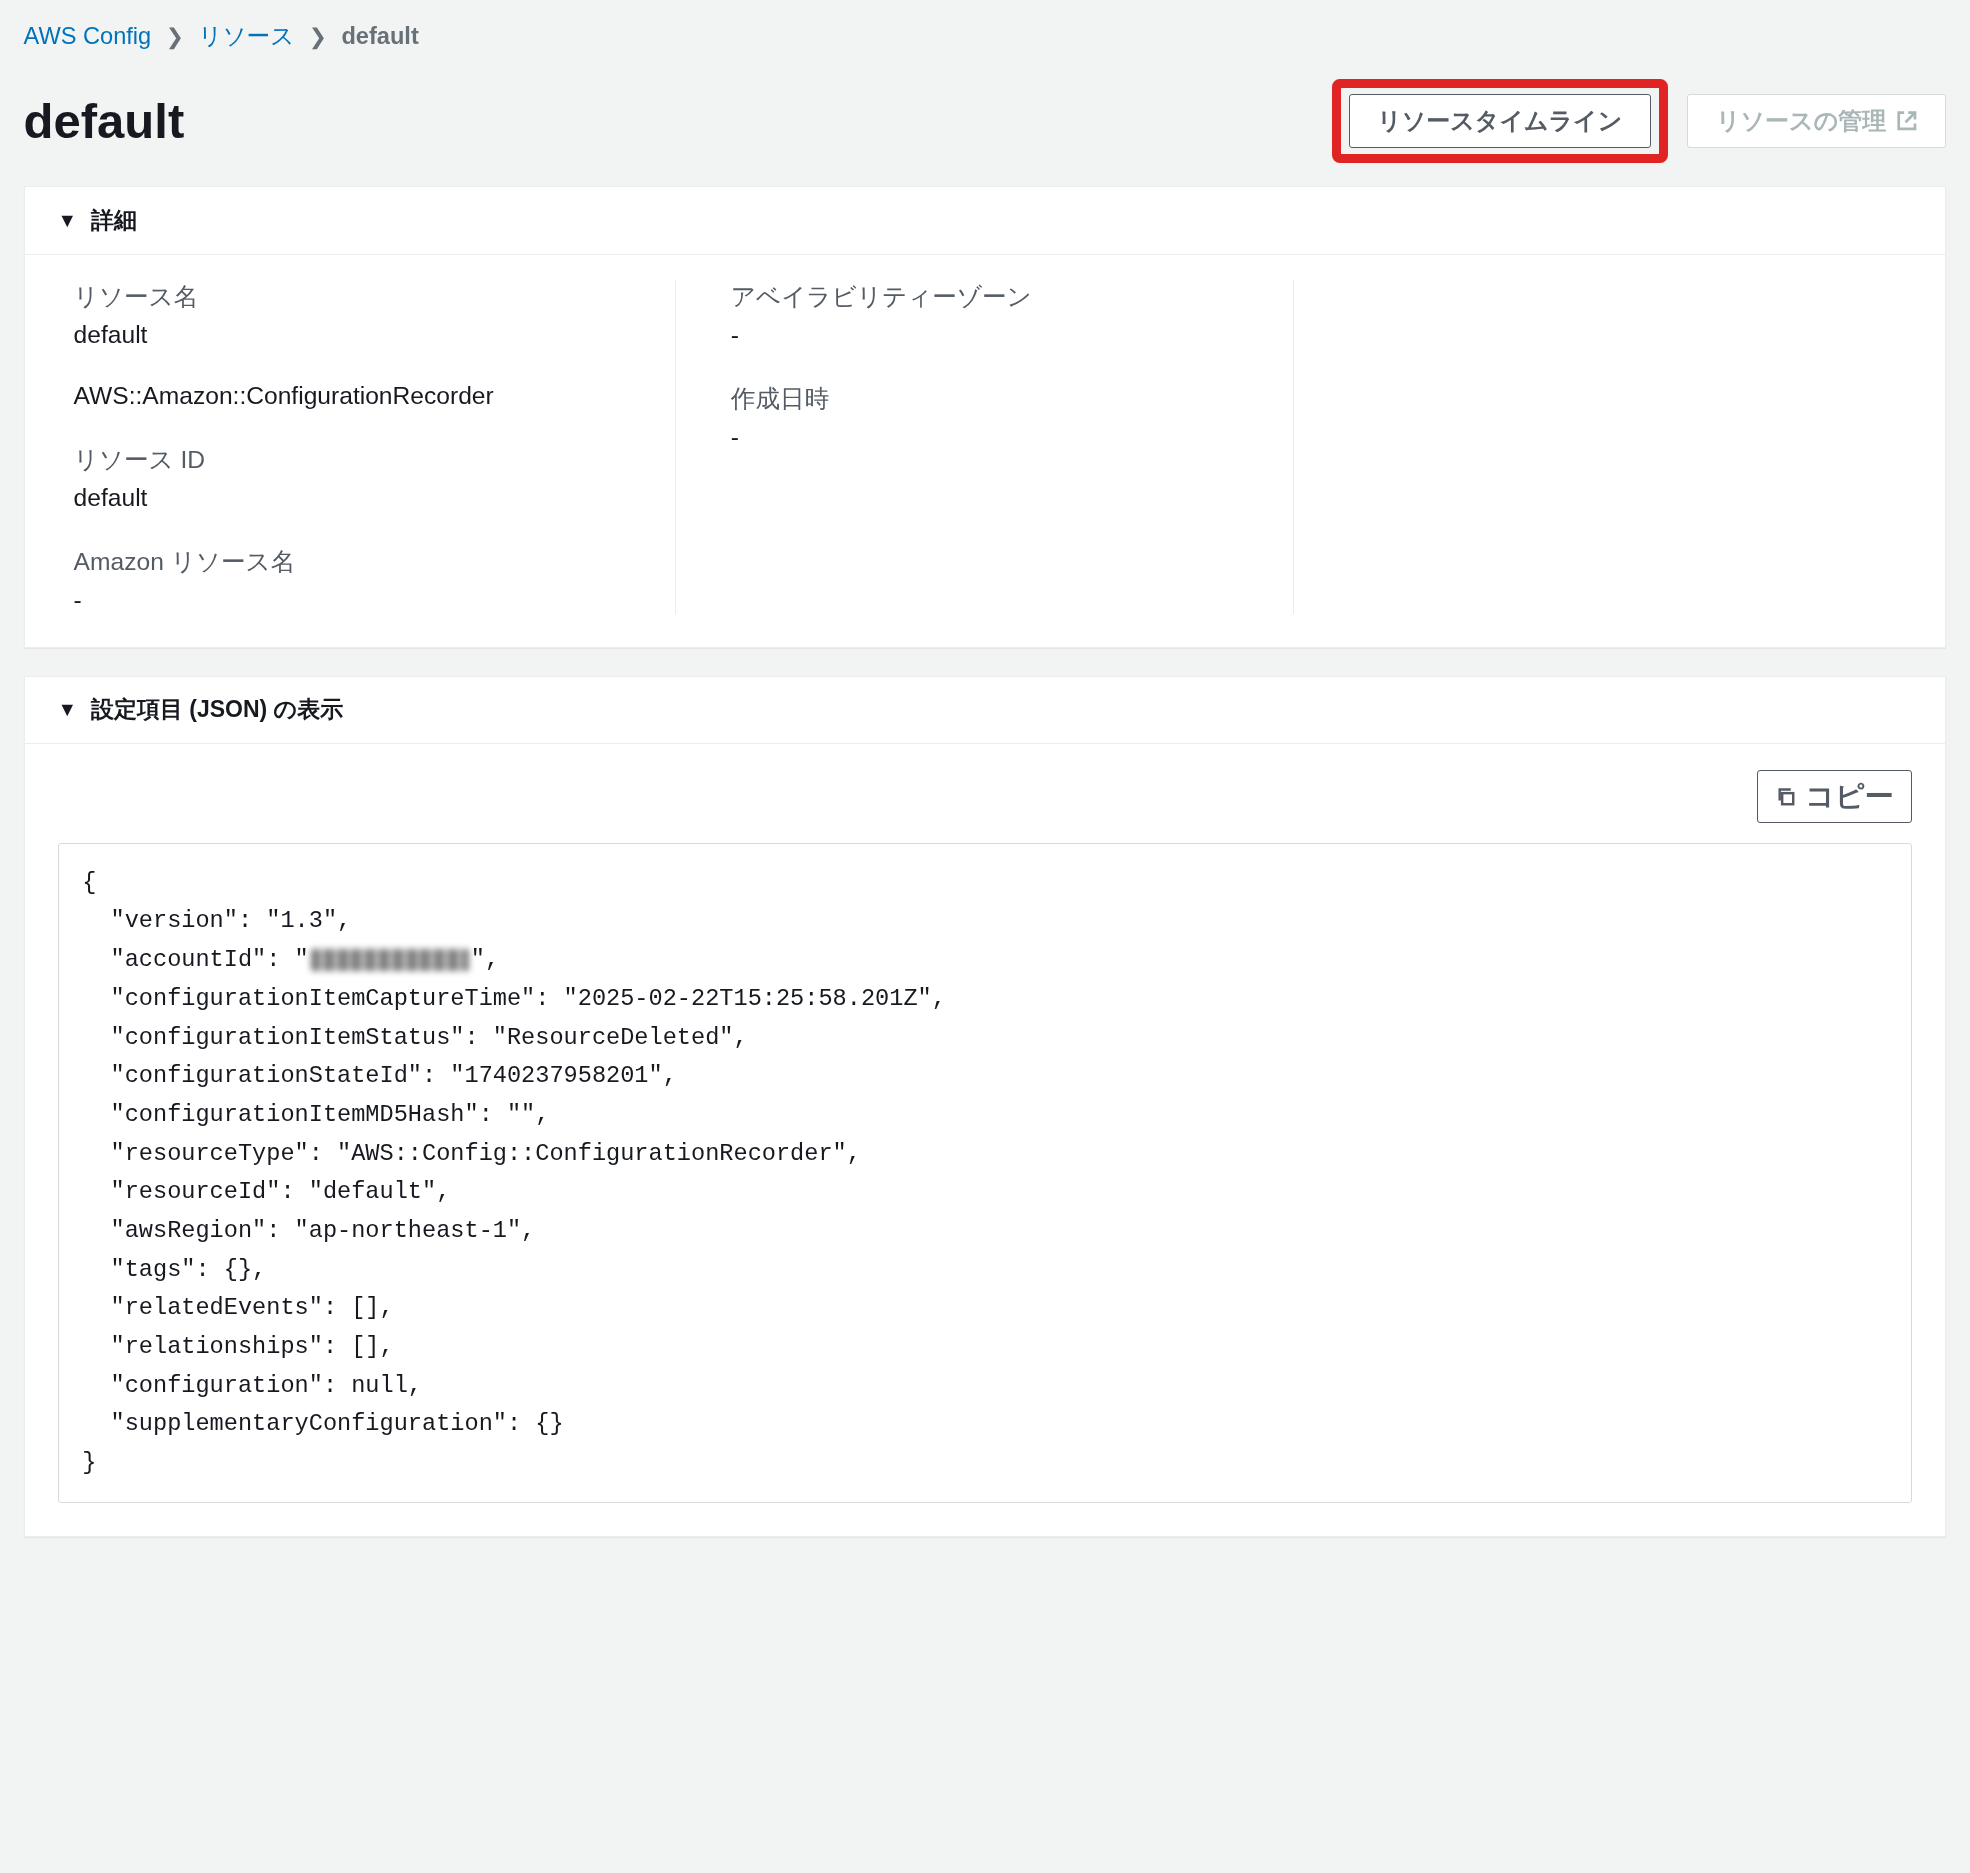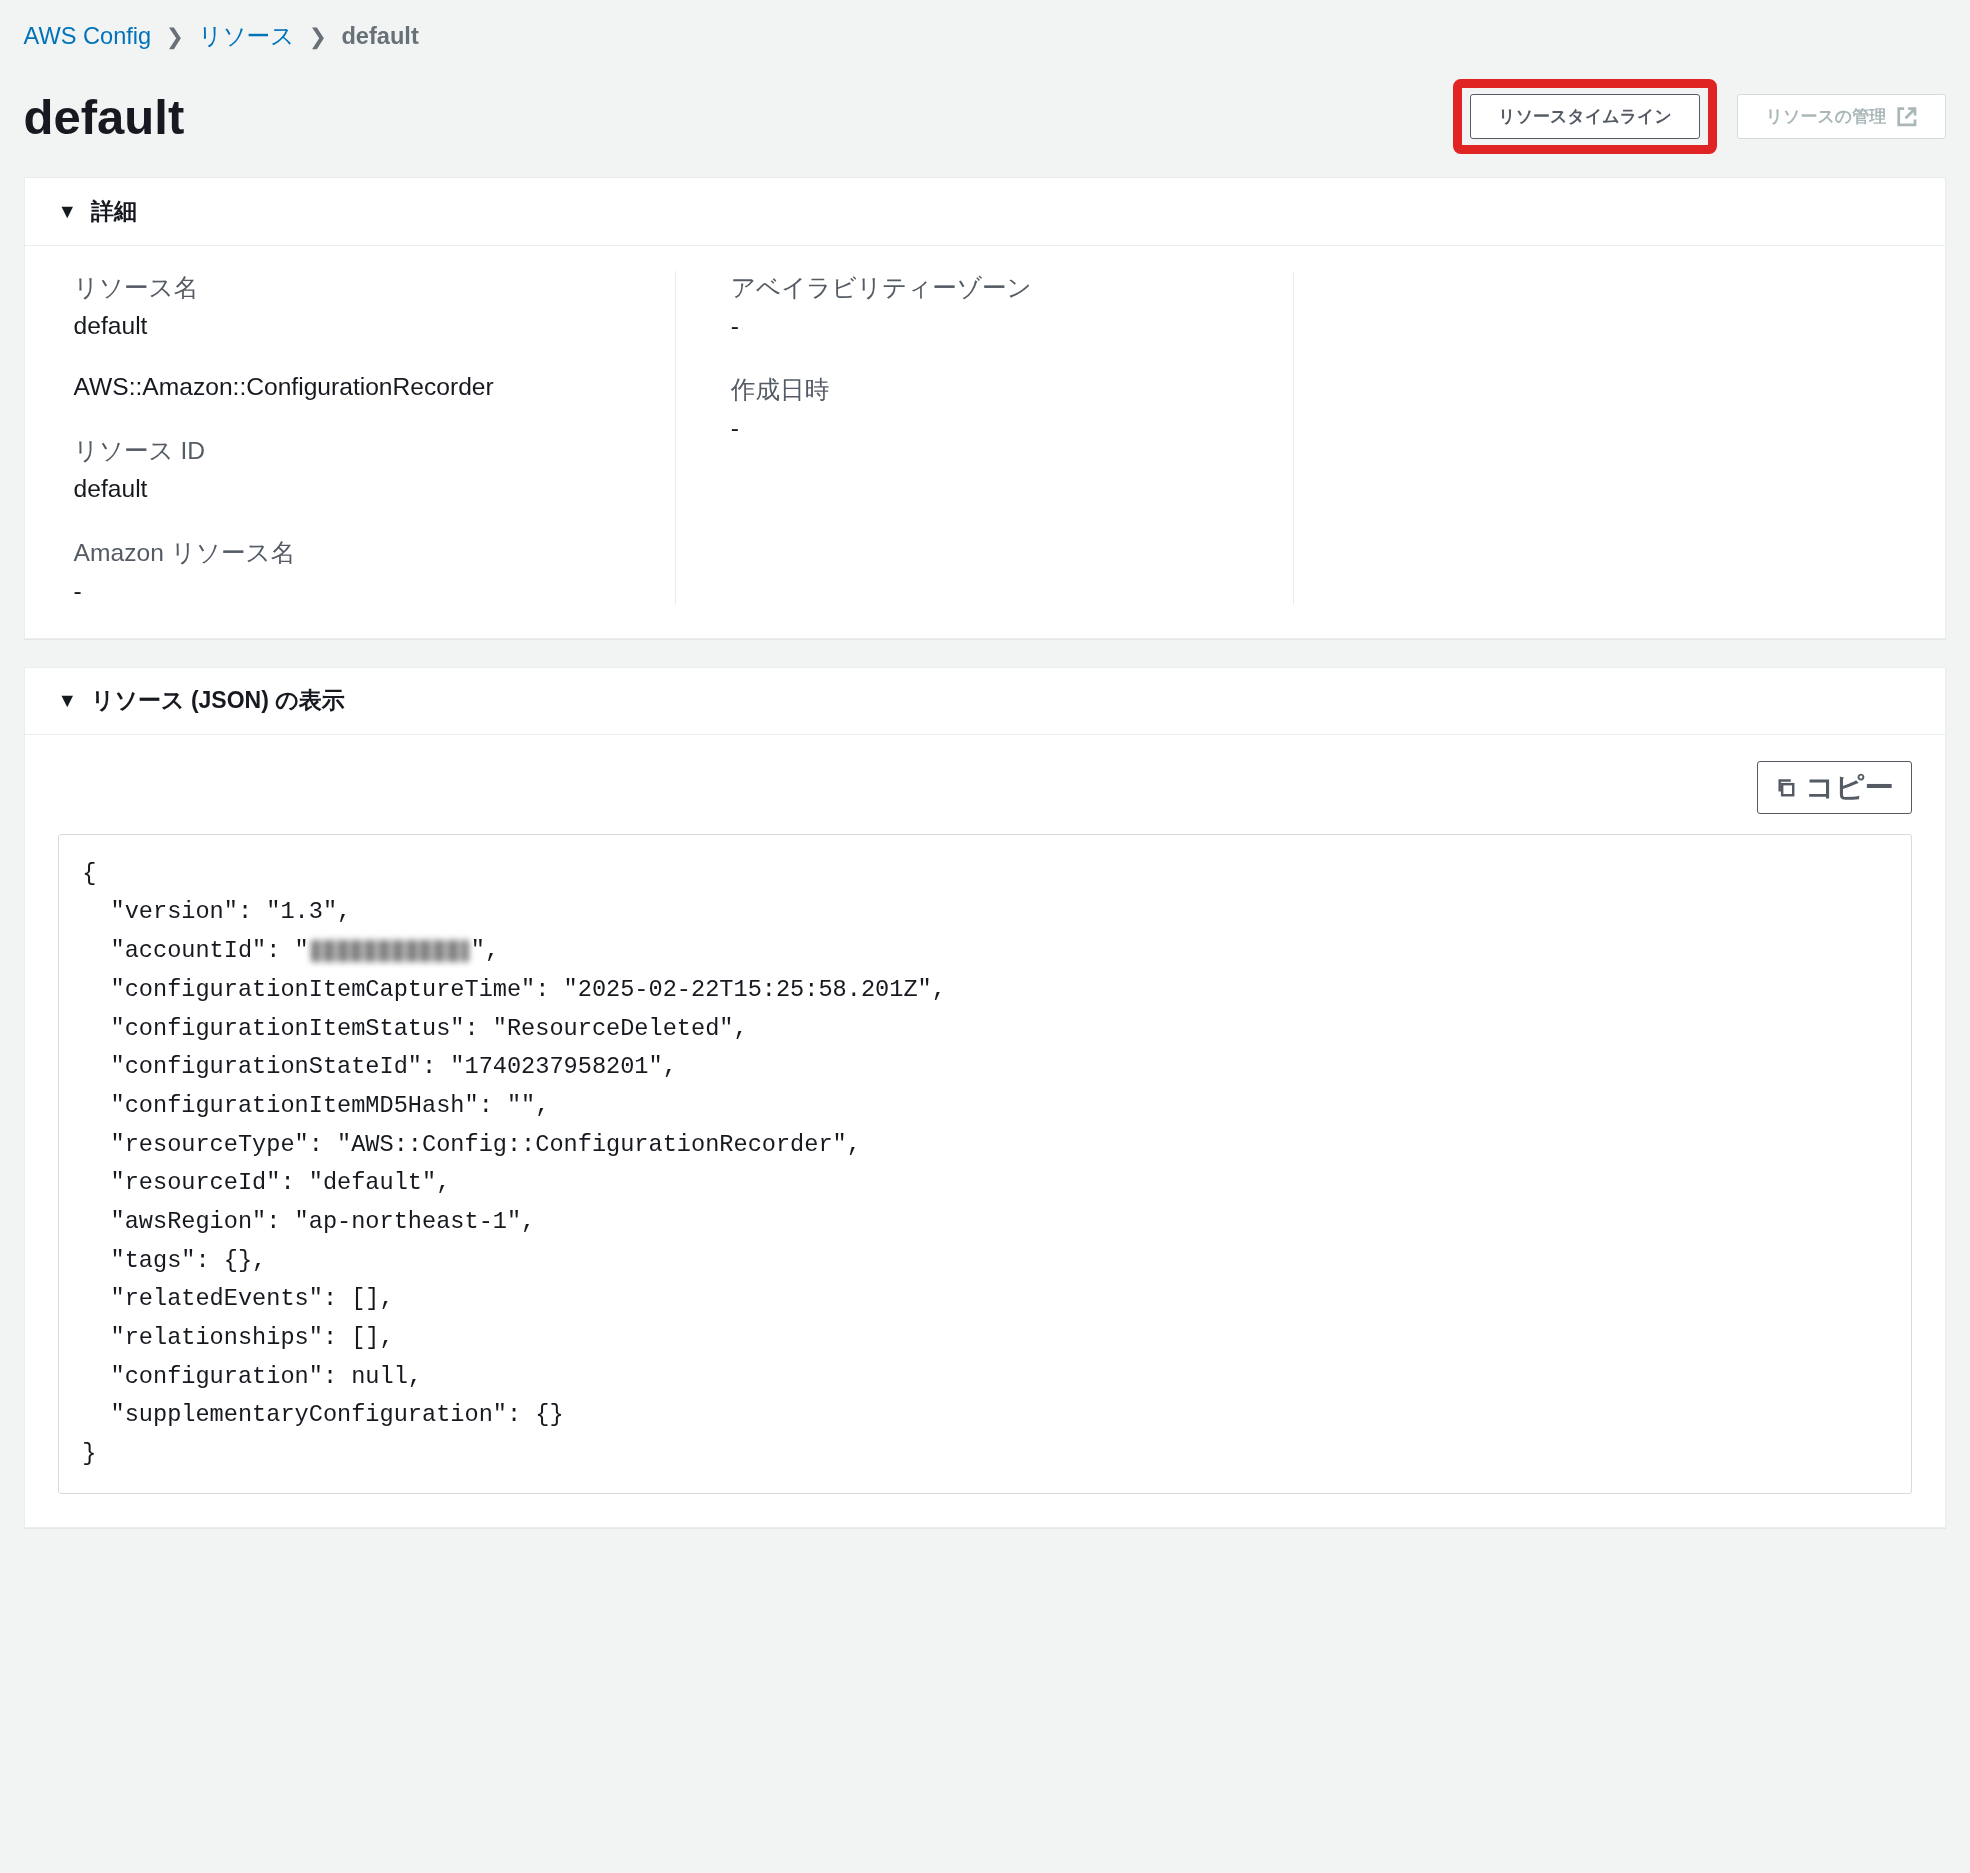--- a/index.html
+++ b/index.html
@@ -48,21 +48,21 @@
       display: flex;
       gap: 19.7px;
       align-items: center;
     }
     .btn {
       background: #ffffff;
       border: 1.5px solid #545b64;
       color: #545b64;
       font-weight: 700;
       padding: 9.9px 27.6px;
-      font-size: 17px;
+      font-size: 24px;
       border-radius: 3px;
       cursor: pointer;
       display: inline-flex;
       align-items: center;
       gap: 9.9px;
     }
     .btn.disabled {
       border-color: #d5dbdb;
       color: #aab7b8;
       cursor: default;
@@ -230,21 +230,21 @@
         </div>
       </div>
       <div class="col"></div>
     </div>
   </div>
 </div>
 
 <div class="panel">
   <div class="panel-header">
     <span class="caret">▼</span>
-    <h2>リソース (JSON) の表示</h2>
+    <h2>設定項目 (JSON) の表示</h2>
   </div>
   <div class="panel-body">
     <div class="copy-row">
       <button class="btn-small">
         <svg class="copy-icon" width="19.7" height="19.7" viewBox="0 0 16 16" fill="none" stroke="#545b64" stroke-width="2">
           <rect x="5" y="5" width="9" height="9"></rect>
           <path d="M3 11V2h9"></path>
         </svg>
         <span>コピー</span>
       </button>

